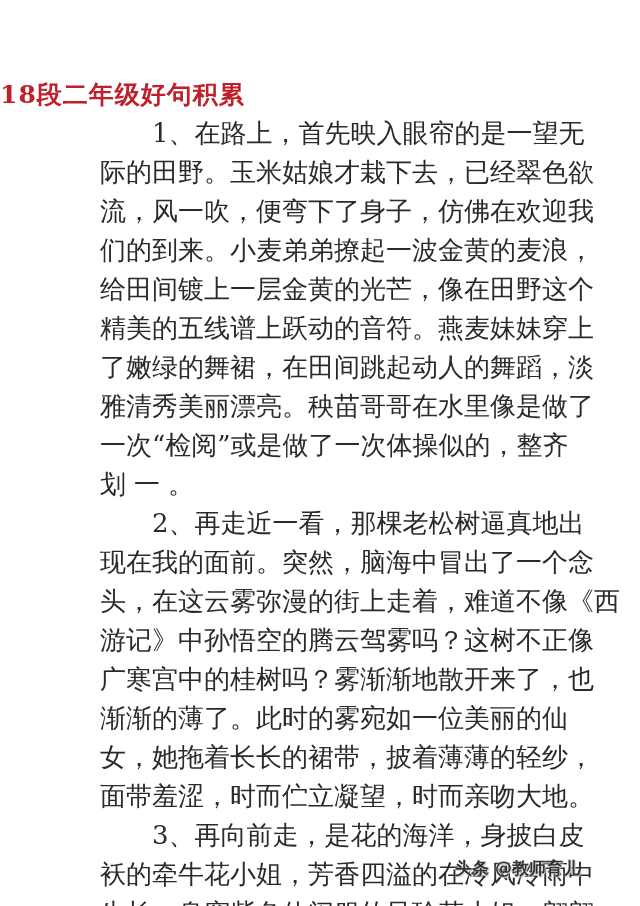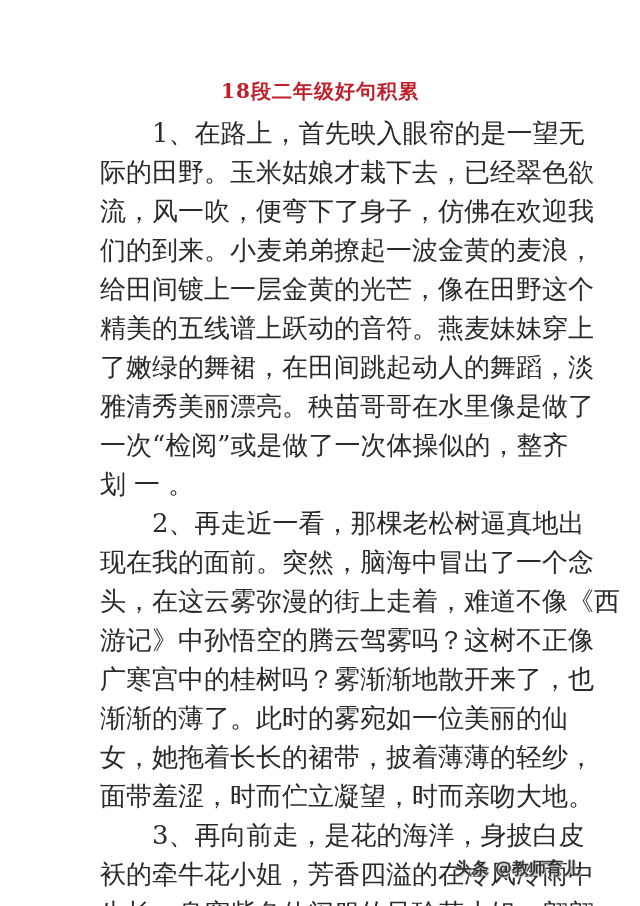--- a/index.html
+++ b/index.html
@@ -2,22 +2,22 @@
 <html><head>
 <meta charset="utf-8">
 <style>
   html, body { margin: 0; padding: 0; }
   body {
     width: 640px; height: 906px; background: #ffffff; position: relative; overflow: hidden;
     font-family: "DejaVu Serif", "Liberation Serif", serif;
   }
   .page { position: absolute; left: 0; top: 0; width: 640px; height: 906px; }
   .title {
-    position: absolute; top: 78px; left: 0; width: 640px; text-align: center;
-    color: #c0202a; font-size: 20px; font-weight: bold; letter-spacing: 1px;
+    position: absolute; top: 78px; left: 0; width: 640px; 
+    color: #c0202a; font-size: 25px; font-weight: bold; letter-spacing: 1px;
     font-family: "DejaVu Serif", "Liberation Serif", serif;
   }
   .body { position: absolute; left: 100px; top: 114px; width: 444px; }
   .line {
     height: 39px; line-height: 39px; font-size: 26px; color: #2a2a2a;
     text-align: justify; text-align-last: justify; white-space: nowrap;
     display: flex; justify-content: space-between;
   }
   .line span.ch { display: inline-block; }
   .line.indent { padding-left: 52px; }

